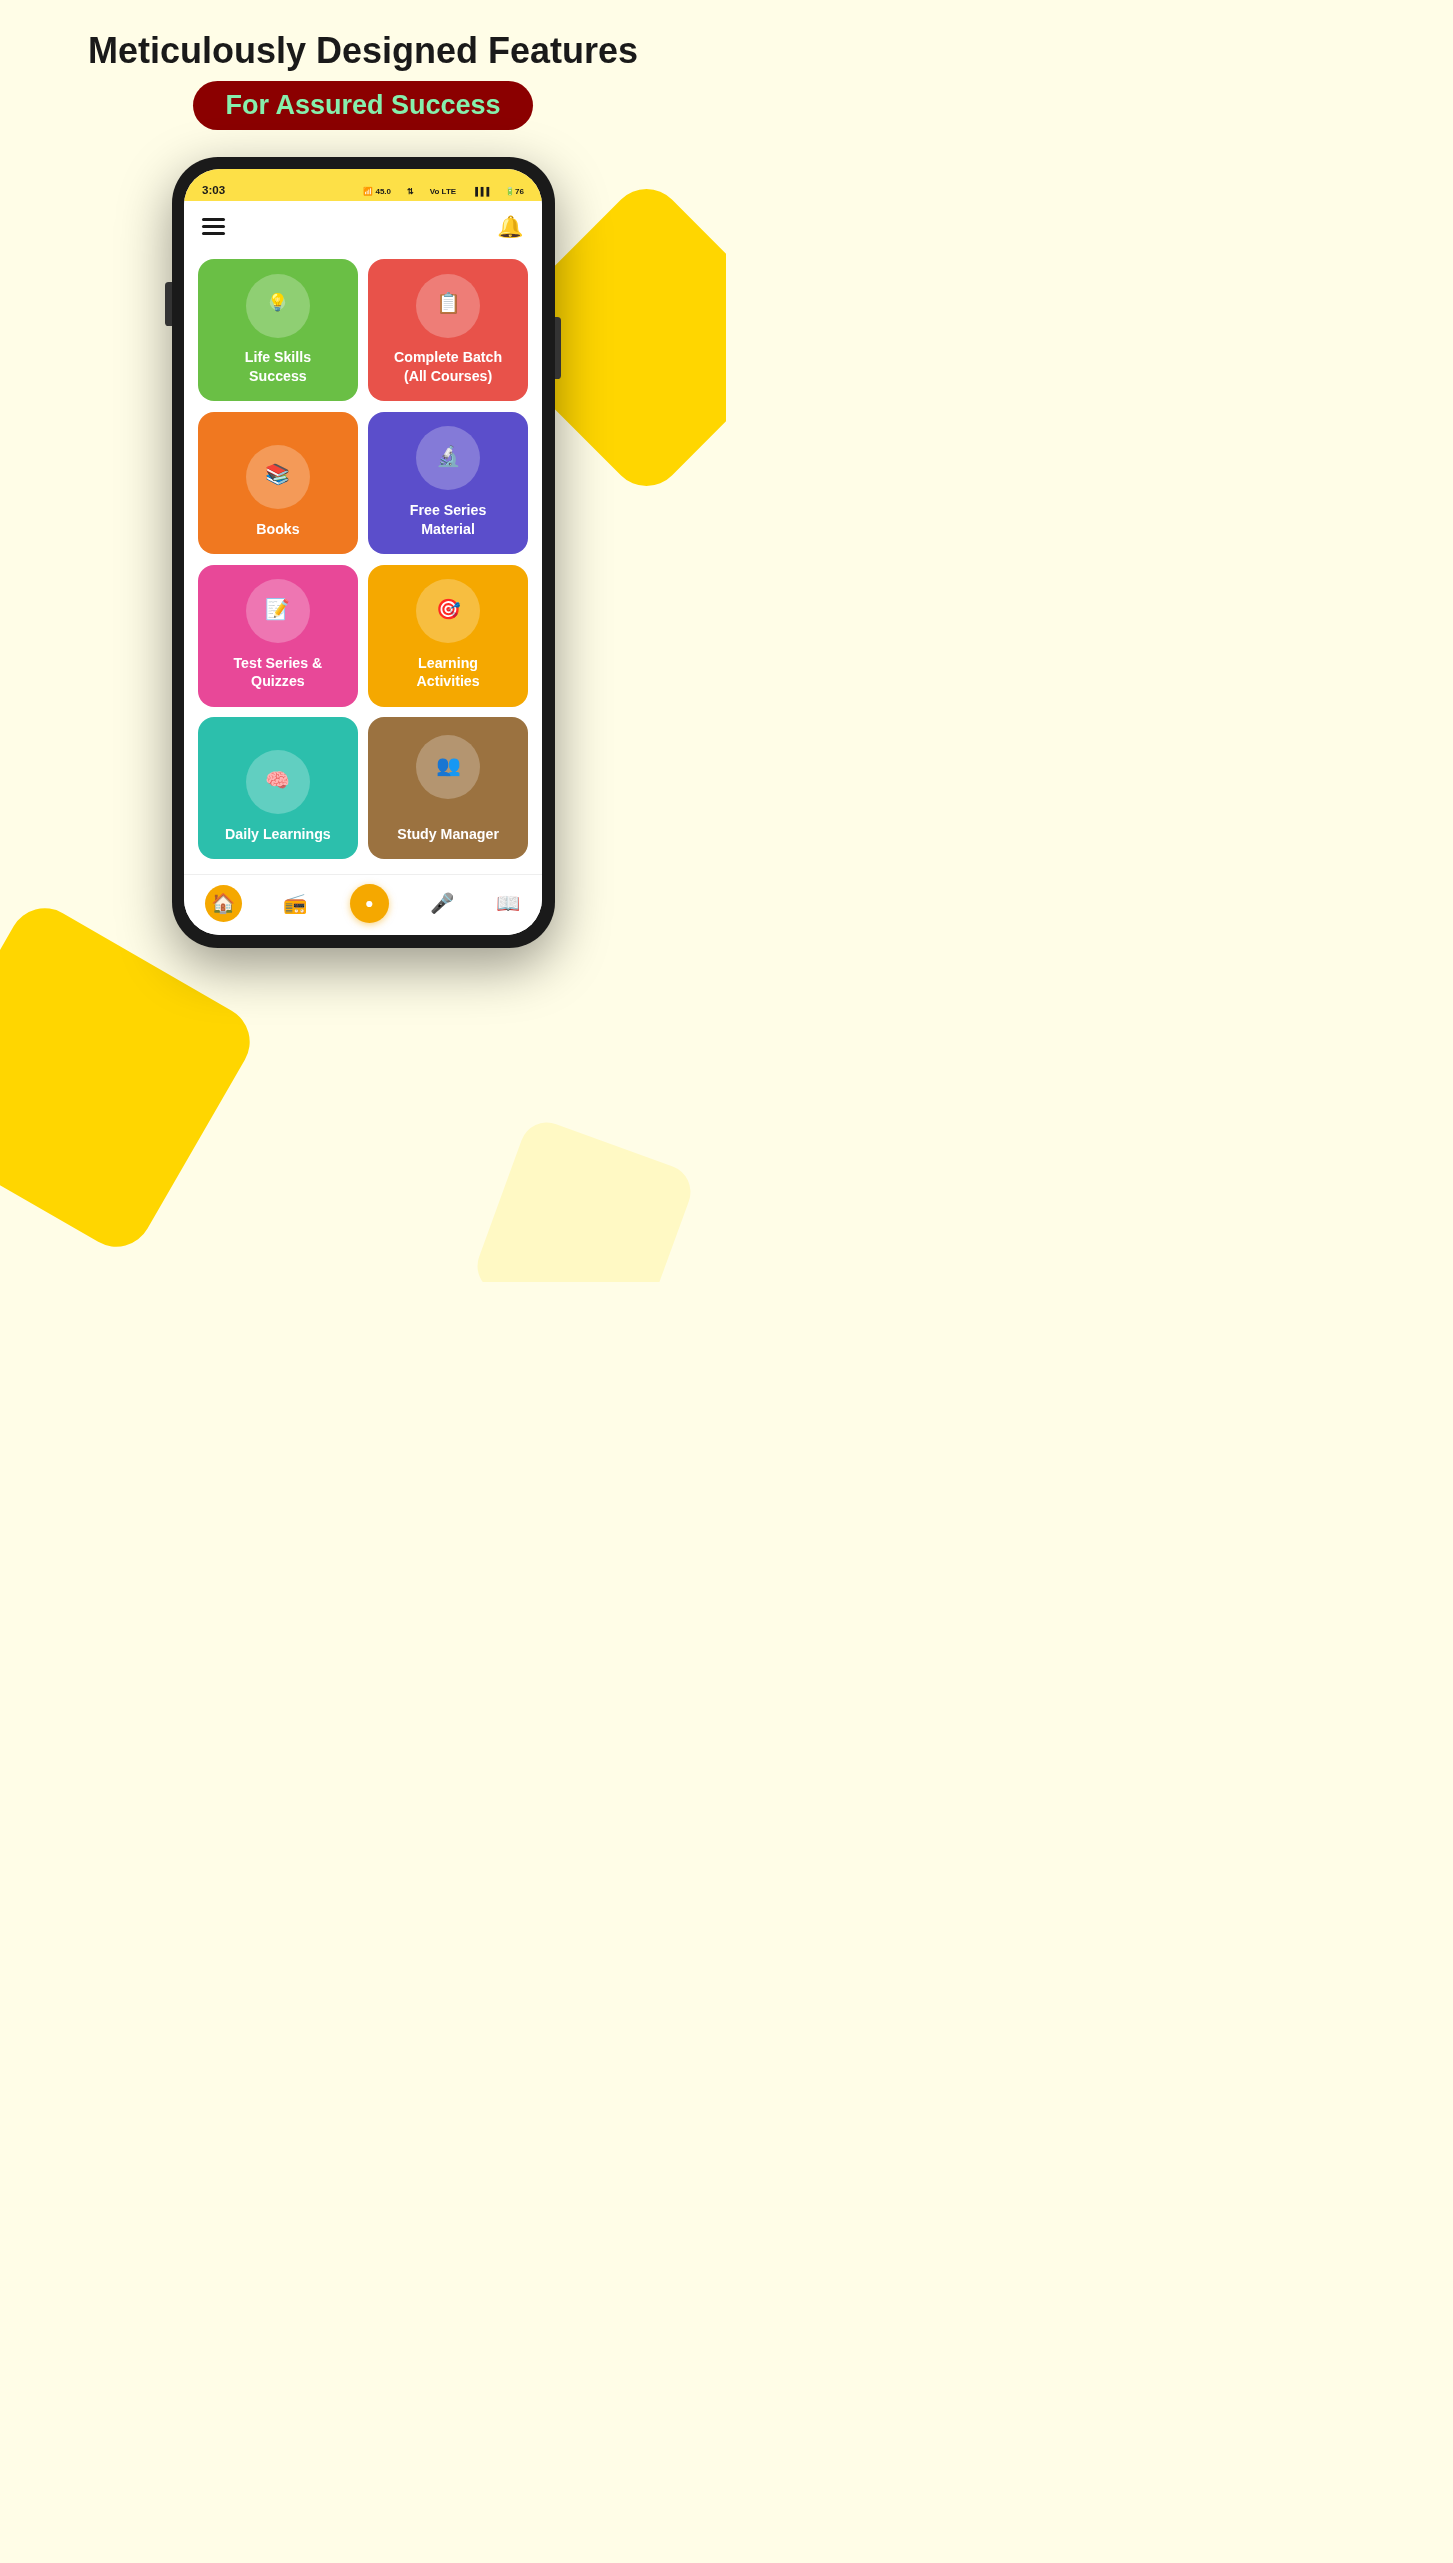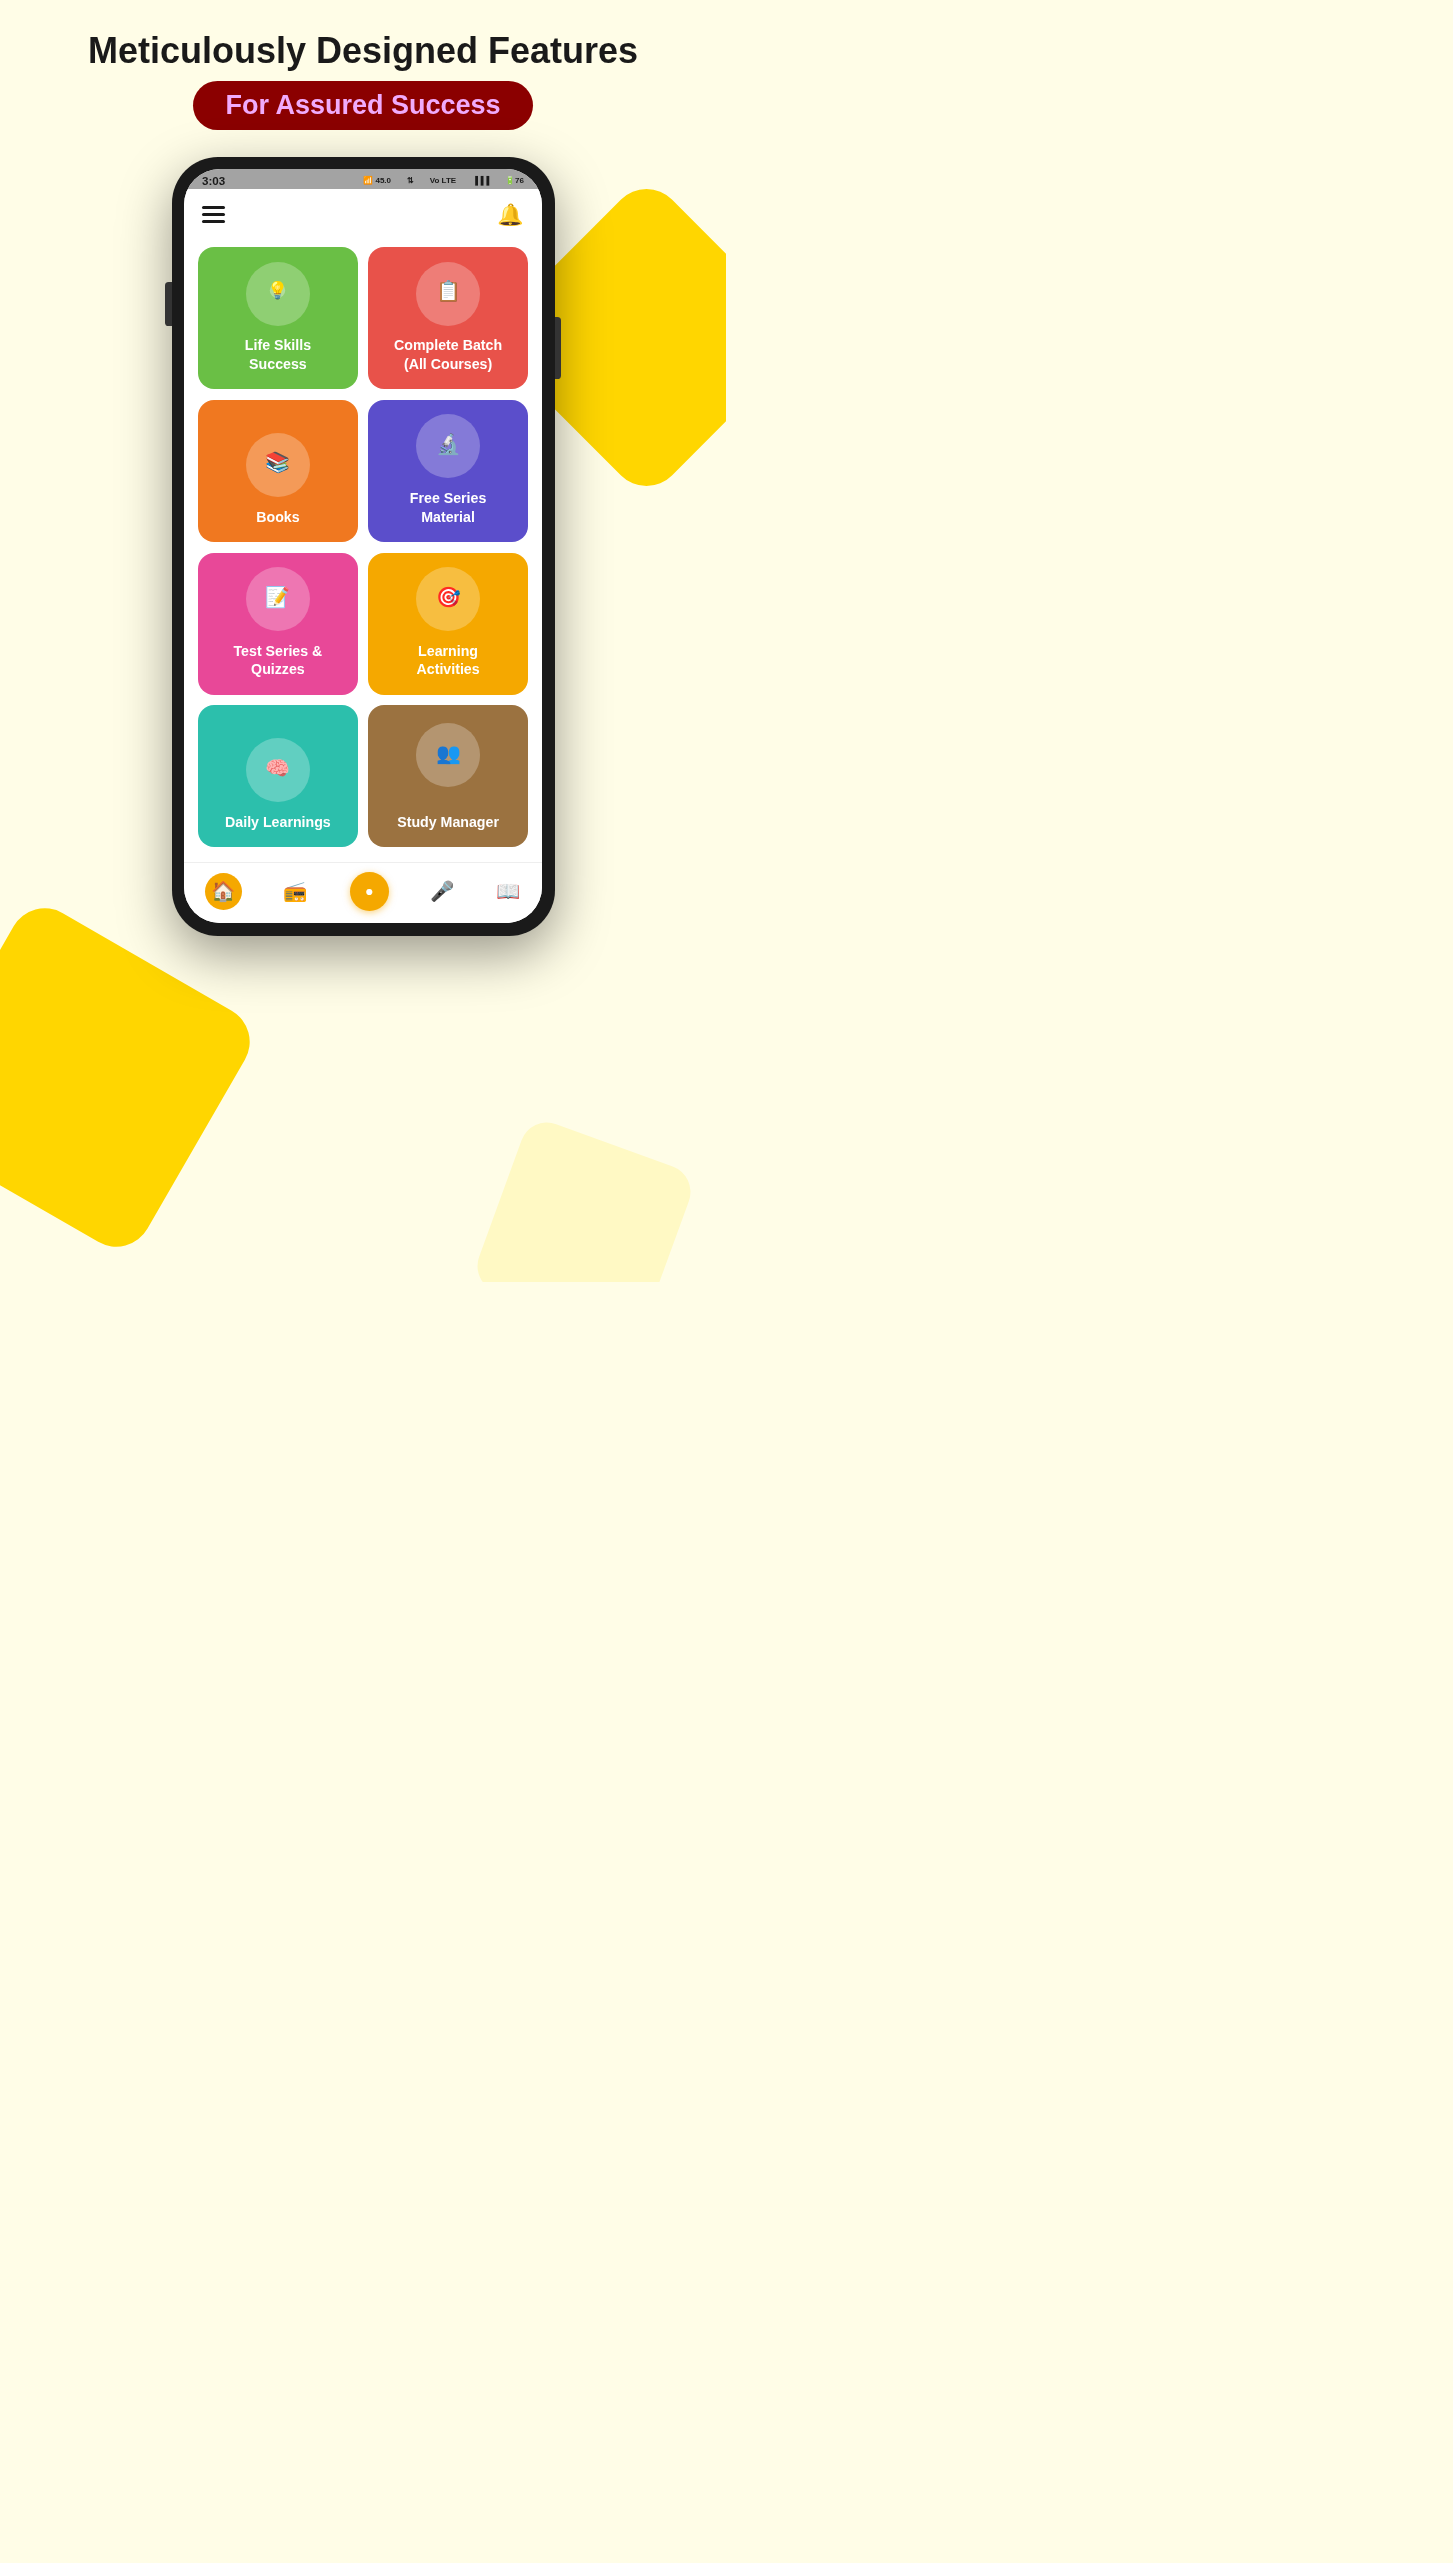--- a/index.html
+++ b/index.html
@@ -60,21 +60,21 @@
     .headline-main {
       font-size: 36px;
       font-weight: 900;
       color: #1a1a1a;
       line-height: 1.2;
       margin-bottom: 9px;
     }
     .headline-sub {
       display: inline-block;
       background: #8b0000;
-      color: #f0abfc;
+      color: #86efac;
       font-size: 27px;
       font-weight: 800;
       padding: 9px 32px;
       border-radius: 36px;
     }
 
     
     .phone-outer {
       position: relative;
       z-index: 2;
@@ -109,26 +109,26 @@
     }
 
     .phone-inner {
       background: #fff;
       border-radius: 36px;
       overflow: hidden;
     }
 
     
     .status-bar {
-      background: #a3a3a3;
+      background: #fde047;
       display: flex;
       justify-content: space-between;
-      align-items: center;
+      align-items: flex-end;
       padding: 7.1px 18px 5.3px;
-      height: 20px;
+      height: 32px;
     }
     .status-time {
       font-size: 11.6px;
       font-weight: 700;
       color: #1a1a1a;
     }
     .status-icons {
       display: flex;
       align-items: center;
       gap: 16px;

